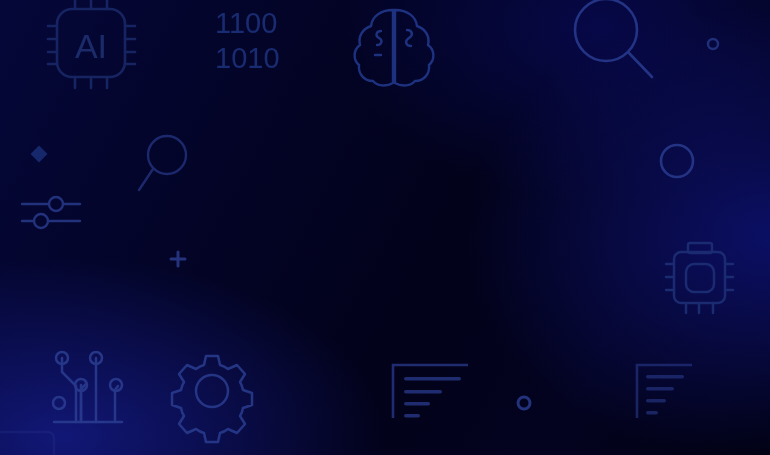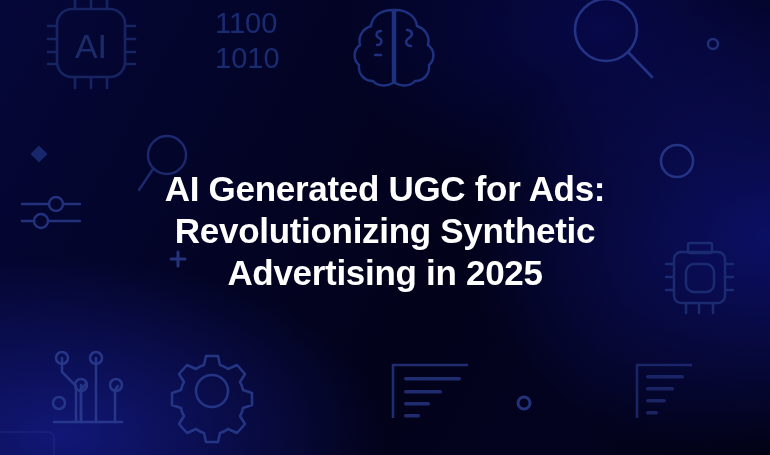--- a/index.html
+++ b/index.html
@@ -177,19 +177,14 @@
 
     <g stroke="#2c3f94" stroke-width="3" fill="none" opacity="0.8">
       <circle cx="524" cy="403" r="6"></circle>
     </g>
 
     <g opacity="0.25">
       <rect x="-18" y="432" width="72" height="30" rx="6" fill="none" stroke="#2a3d8e" stroke-width="2.4"></rect>
     </g>
   </svg>
 
-  <div id="title-block">
-    <span class="title-line">AI Generated UGC for Ads:</span>
-    <span class="title-line">Revolutionizing Synthetic</span>
-    <span class="title-line">Advertising in 2025</span>
-  </div>
 
 </div>
 
 </body></html>

